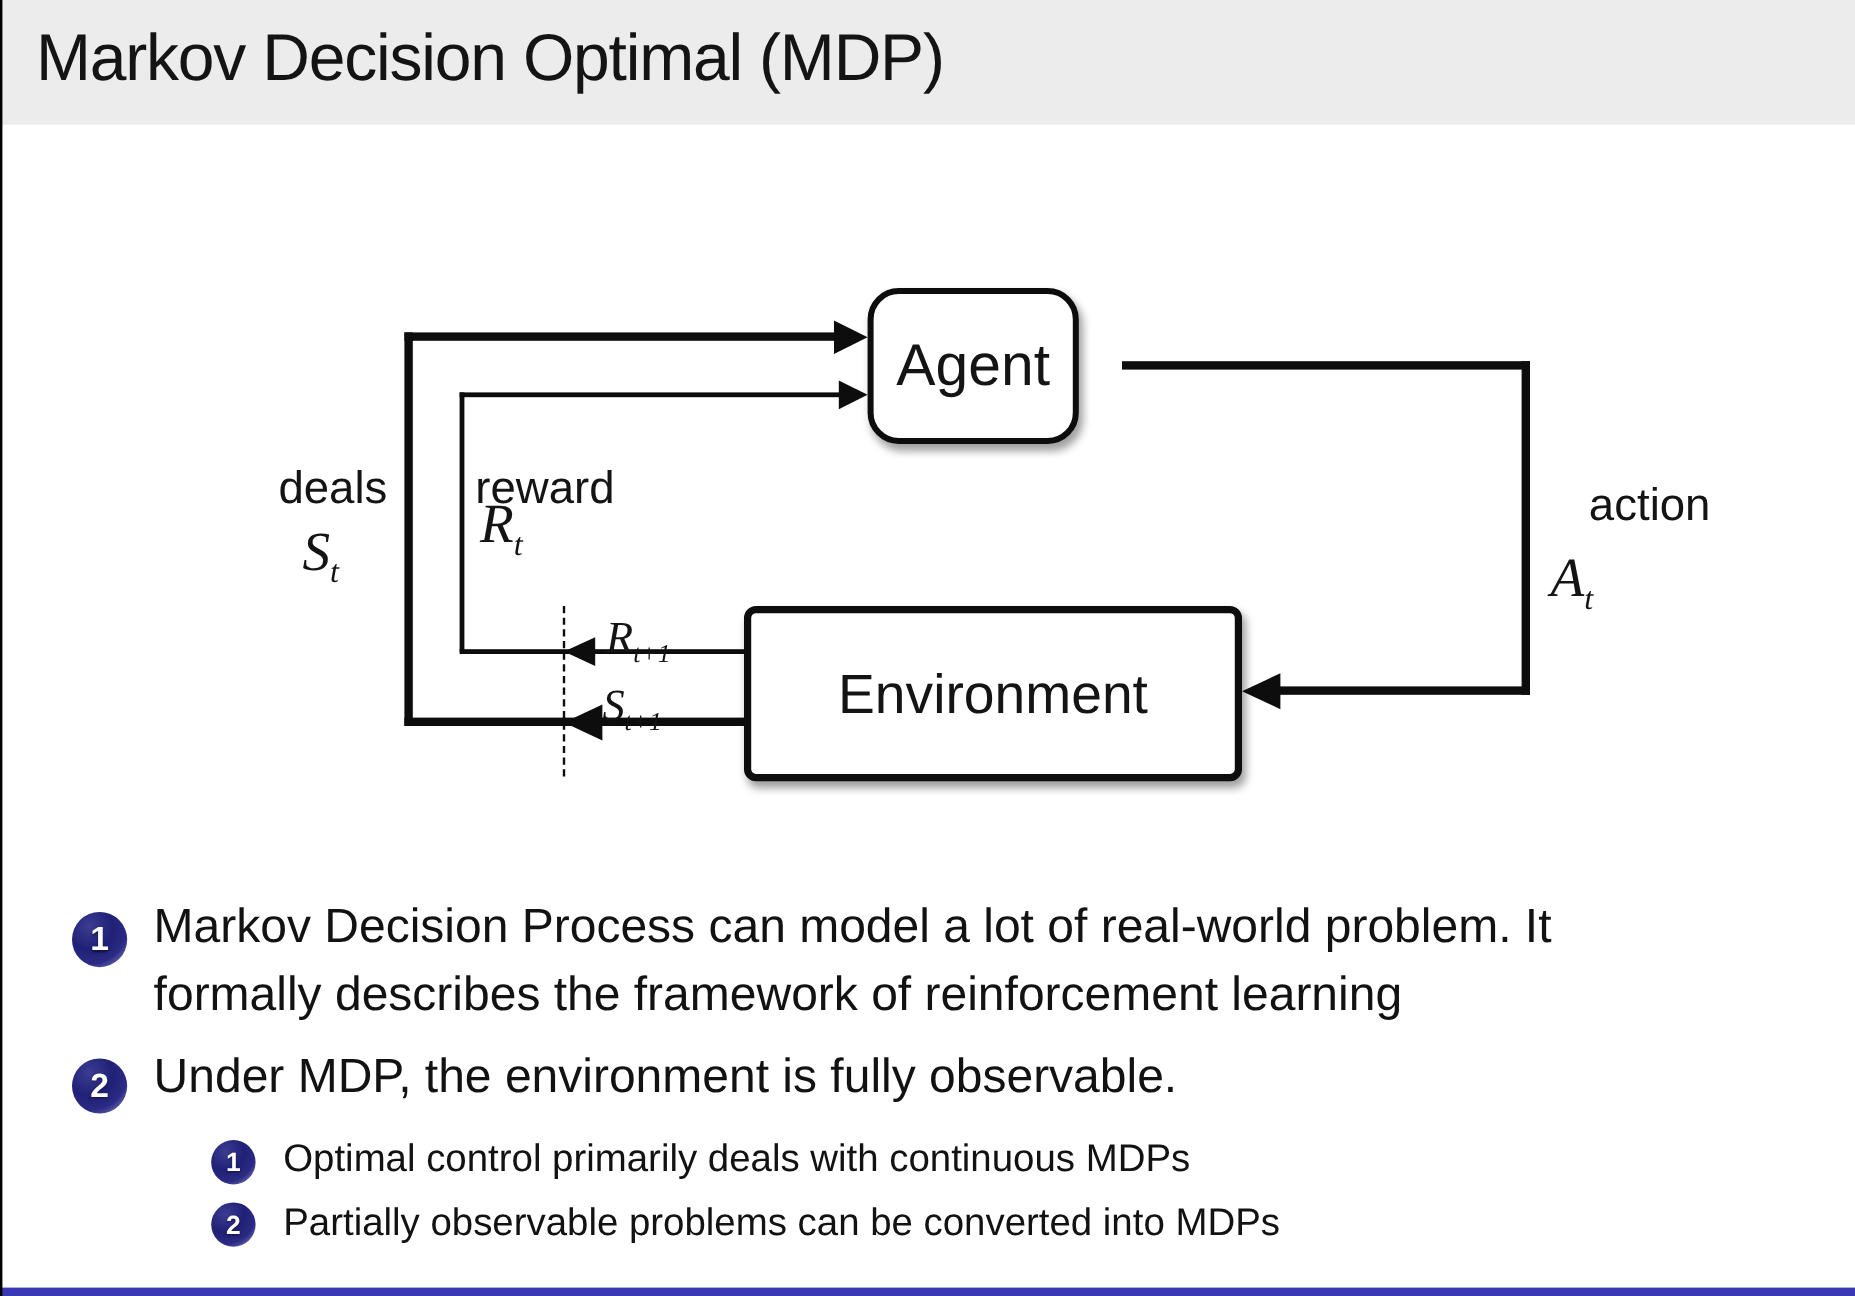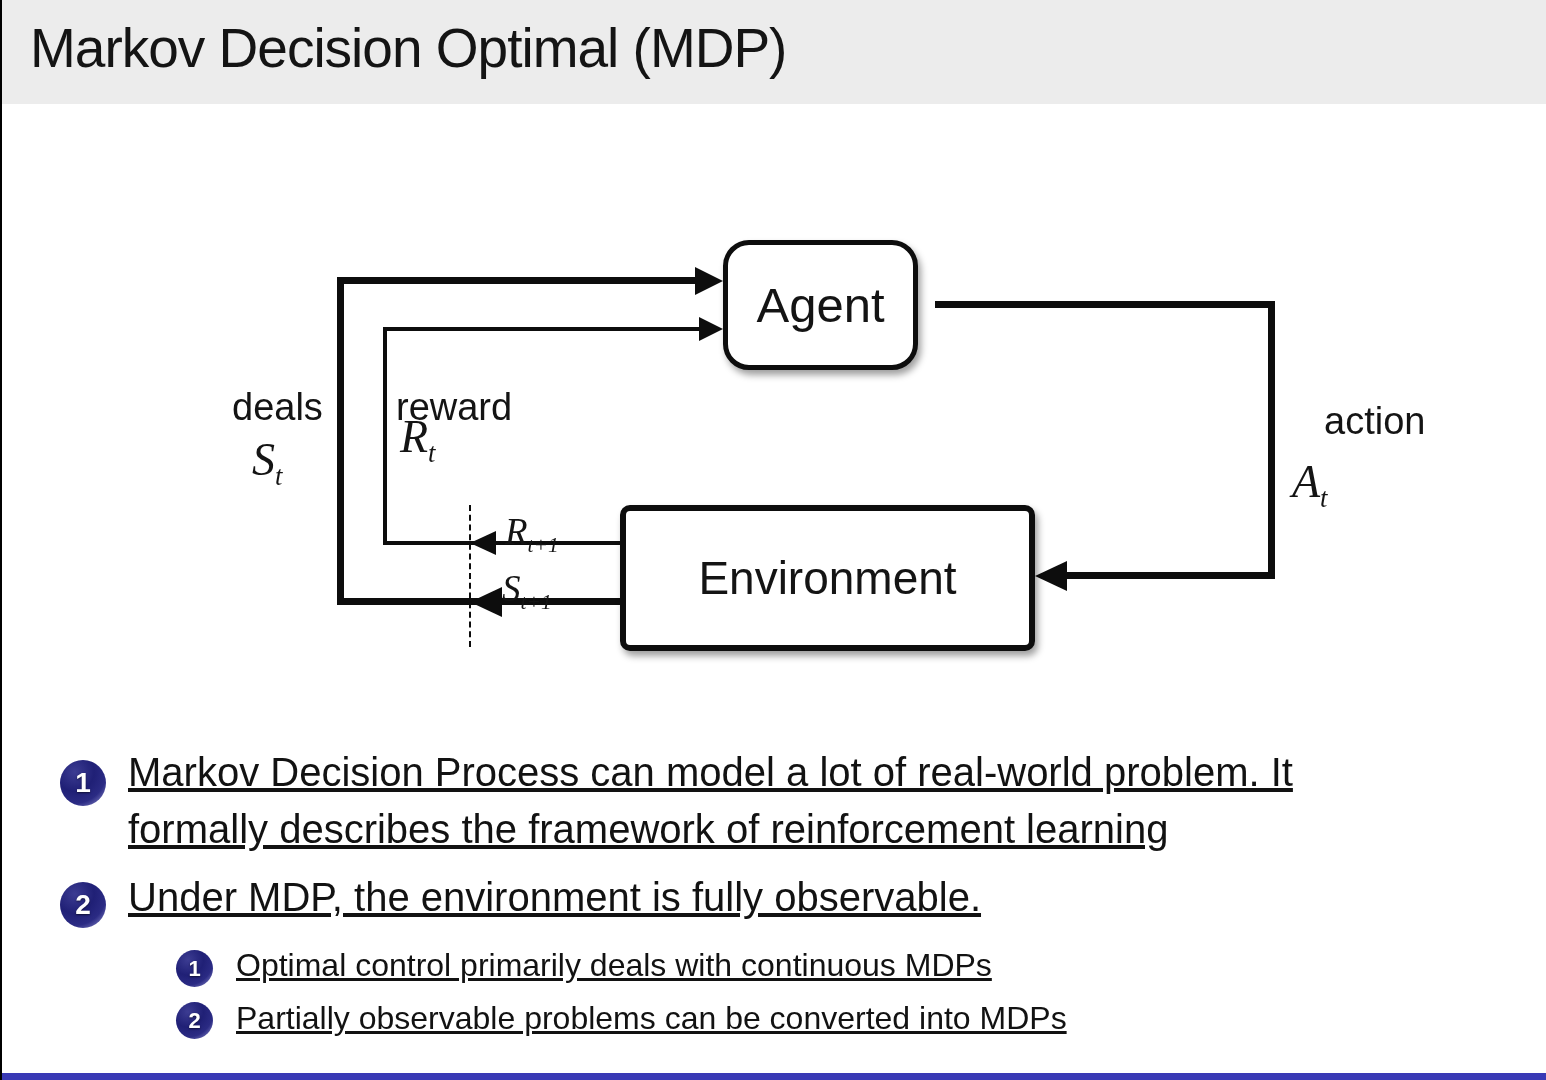--- a/index.html
+++ b/index.html
@@ -25,21 +25,21 @@
     font-size:55px; font-weight:400; letter-spacing:-1px; color:#141414;
     white-space:nowrap;
   }
   
   .diagram { position:absolute; left:0; top:0; width:1546px; height:720px; z-index:4; }
   .node {
     position:absolute; background:#fff; border:5px solid #0d0d0d;
     border-radius:26px; display:flex; align-items:center; justify-content:center;
     box-shadow:3px 5px 7px rgba(0,0,0,0.38); z-index:6;
   }
-  .node-agent { left:723px; top:240px; width:195px; height:130px; }
+  .node-agent { left:723px; top:240px; width:176px; height:130px; }
   .node-agent .node-label { font-size:49px; }
   .node-env { left:620px; top:505px; width:415px; height:146px; border-width:6px; border-radius:10px; }
   .node-env .node-label { font-size:46px; }
   .node-label { color:#141414; }
 
   .dline { position:absolute; background:#0d0d0d; z-index:2; }
   
   .l-state-top   { left:337px; top:277px; width:360px; height:7px; }
   .l-state-vert  { left:337px; top:277px; width:7px;  height:328px; }
   .l-state-bot   { left:337px; top:598px; width:285px; height:7px; }
@@ -88,21 +88,21 @@
     font-weight:bold; z-index:5;
     text-shadow:0 1px 2px rgba(0,0,0,0.55);
   }
   .ball-lg { width:46px; height:46px; font-size:28px; }
   .ball-sm { width:37px; height:37px; font-size:22px; }
   .b1-ball { left:60px; top:760px; }
   .b2-ball { left:60px; top:882px; }
   .s1-ball { left:176px; top:950px; }
   .s2-ball { left:176px; top:1002px; }
 
-  .btext { position:absolute; font-size:40px; color:#121212; line-height:57px; white-space:nowrap; z-index:5;text-decoration:underline; }
+  .btext { position:absolute; font-size:40px; color:#121212; line-height:57px; white-space:nowrap; z-index:5; }
   .stext { font-size:32px; line-height:48px; }
   .b1-text { left:128px; top:744px; }
   .b2-text { left:128px; top:869px; }
   .s1-text { left:236px; top:941px; }
   .s2-text { left:236px; top:994px; }
 
   
   .footer-bar {
     position:absolute; left:0; bottom:0; width:1546px; height:7px;
     background:#3939b5; z-index:55;

